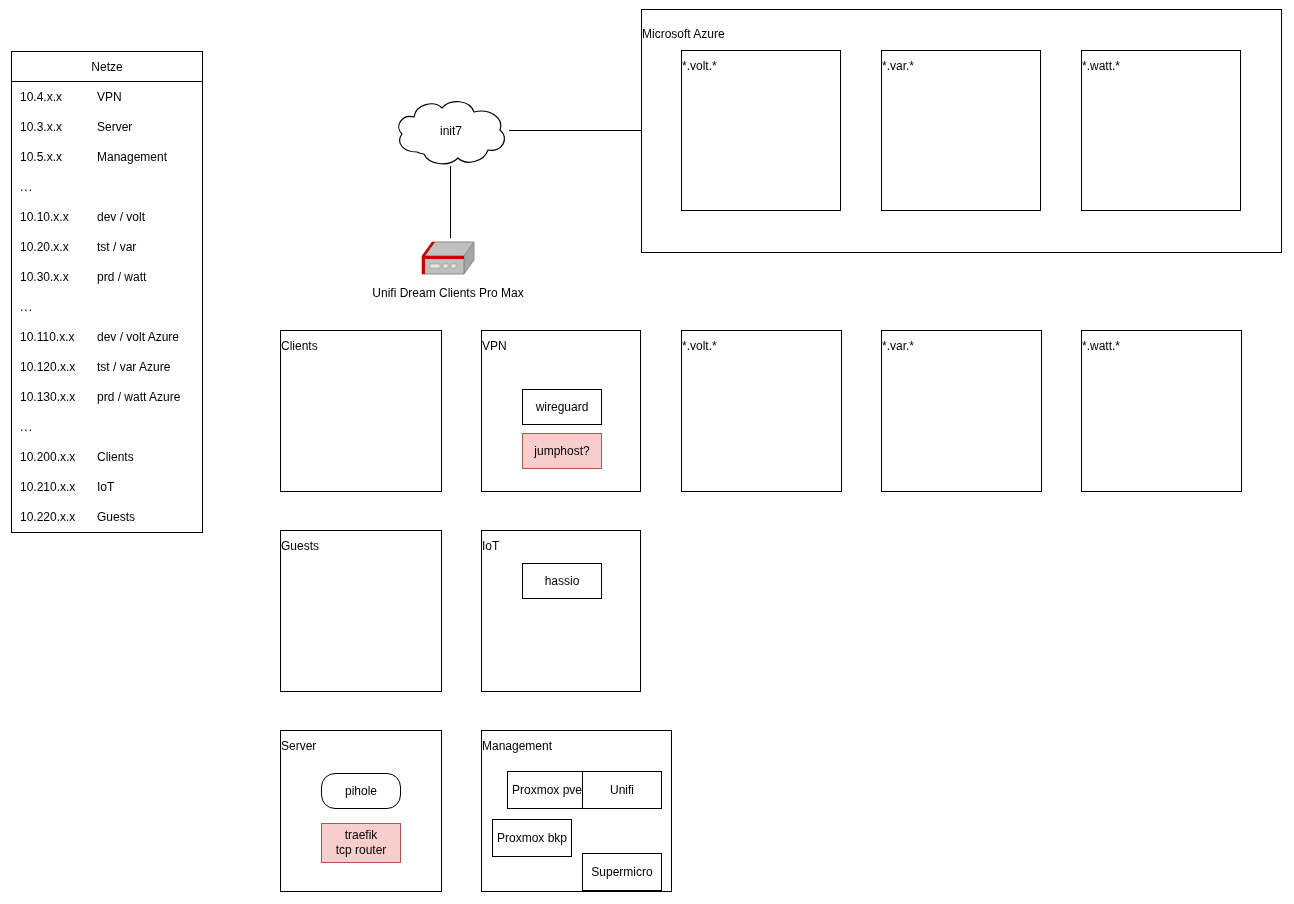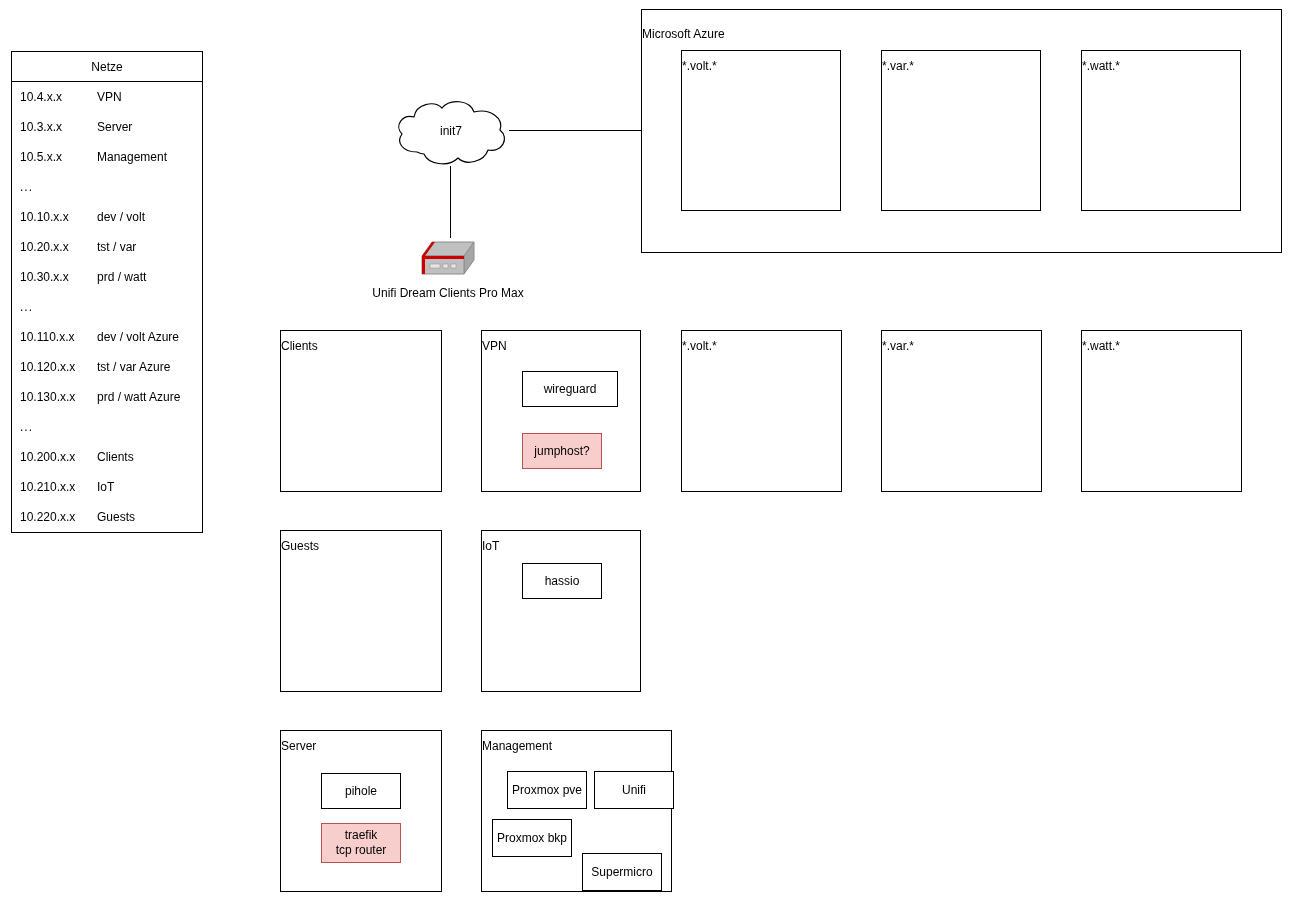--- a/index.html
+++ b/index.html
@@ -268,21 +268,21 @@
   <div class="box" style="left:1081px; top:50px; width:160px; height:161px;">
     <div class="box-title">*.watt.*</div>
   </div>
 
   <div class="box" style="left:280px; top:330px; width:162px; height:162px;">
     <div class="box-title">Clients</div>
   </div>
 
   <div class="box" style="left:481px; top:330px; width:160px; height:162px;">
     <div class="box-title">VPN</div>
-    <div class="node" style="left:40px; top:40px; width:96px; height:36px;">wireguard</div>
+    <div class="node" style="left:40px; top:58px; width:80px; height:36px;">wireguard</div>
     <div class="node highlight" style="left:40px; top:102px; width:80px; height:36px;">jumphost?</div>
   </div>
 
   <div class="box" style="left:681px; top:330px; width:161px; height:162px;">
     <div class="box-title">*.volt.*</div>
   </div>
   <div class="box" style="left:881px; top:330px; width:161px; height:162px;">
     <div class="box-title">*.var.*</div>
   </div>
   <div class="box" style="left:1081px; top:330px; width:161px; height:162px;">
@@ -293,26 +293,26 @@
     <div class="box-title">Guests</div>
   </div>
 
   <div class="box" style="left:481px; top:530px; width:160px; height:162px;">
     <div class="box-title">IoT</div>
     <div class="node" style="left:40px; top:32px; width:80px; height:36px;">hassio</div>
   </div>
 
   <div class="box" style="left:280px; top:730px; width:162px; height:162px;">
     <div class="box-title">Server</div>
-    <div class="node" style="left:40px; top:42px; width:80px; height:36px;">pihole</div>
+    <div class="node" style="left:40px; top:42px; width:80px; height:36px;border-radius:14px;">pihole</div>
     <div class="node highlight" style="left:40px; top:92px; width:80px; height:40px;">traefik
 tcp router</div>
   </div>
 
   <div class="box" style="left:481px; top:730px; width:191px; height:162px;">
     <div class="box-title">Management</div>
     <div class="node" style="left:10px; top:40px; width:80px; height:38px;margin-left:15px;">Proxmox pve</div>
-    <div class="node" style="left:100px; top:40px; width:80px; height:38px;margin-left:12px;">Unifi</div>
+    <div class="node" style="left:100px; top:40px; width:80px; height:38px;">Unifi</div>
     <div class="node" style="left:10px; top:88px; width:80px; height:38px;">Proxmox bkp</div>
     <div class="node" style="left:100px; top:88px; width:80px; height:38px;margin-top:34px;">Supermicro</div>
   </div>
 
 </div>
 
 </body></html>

